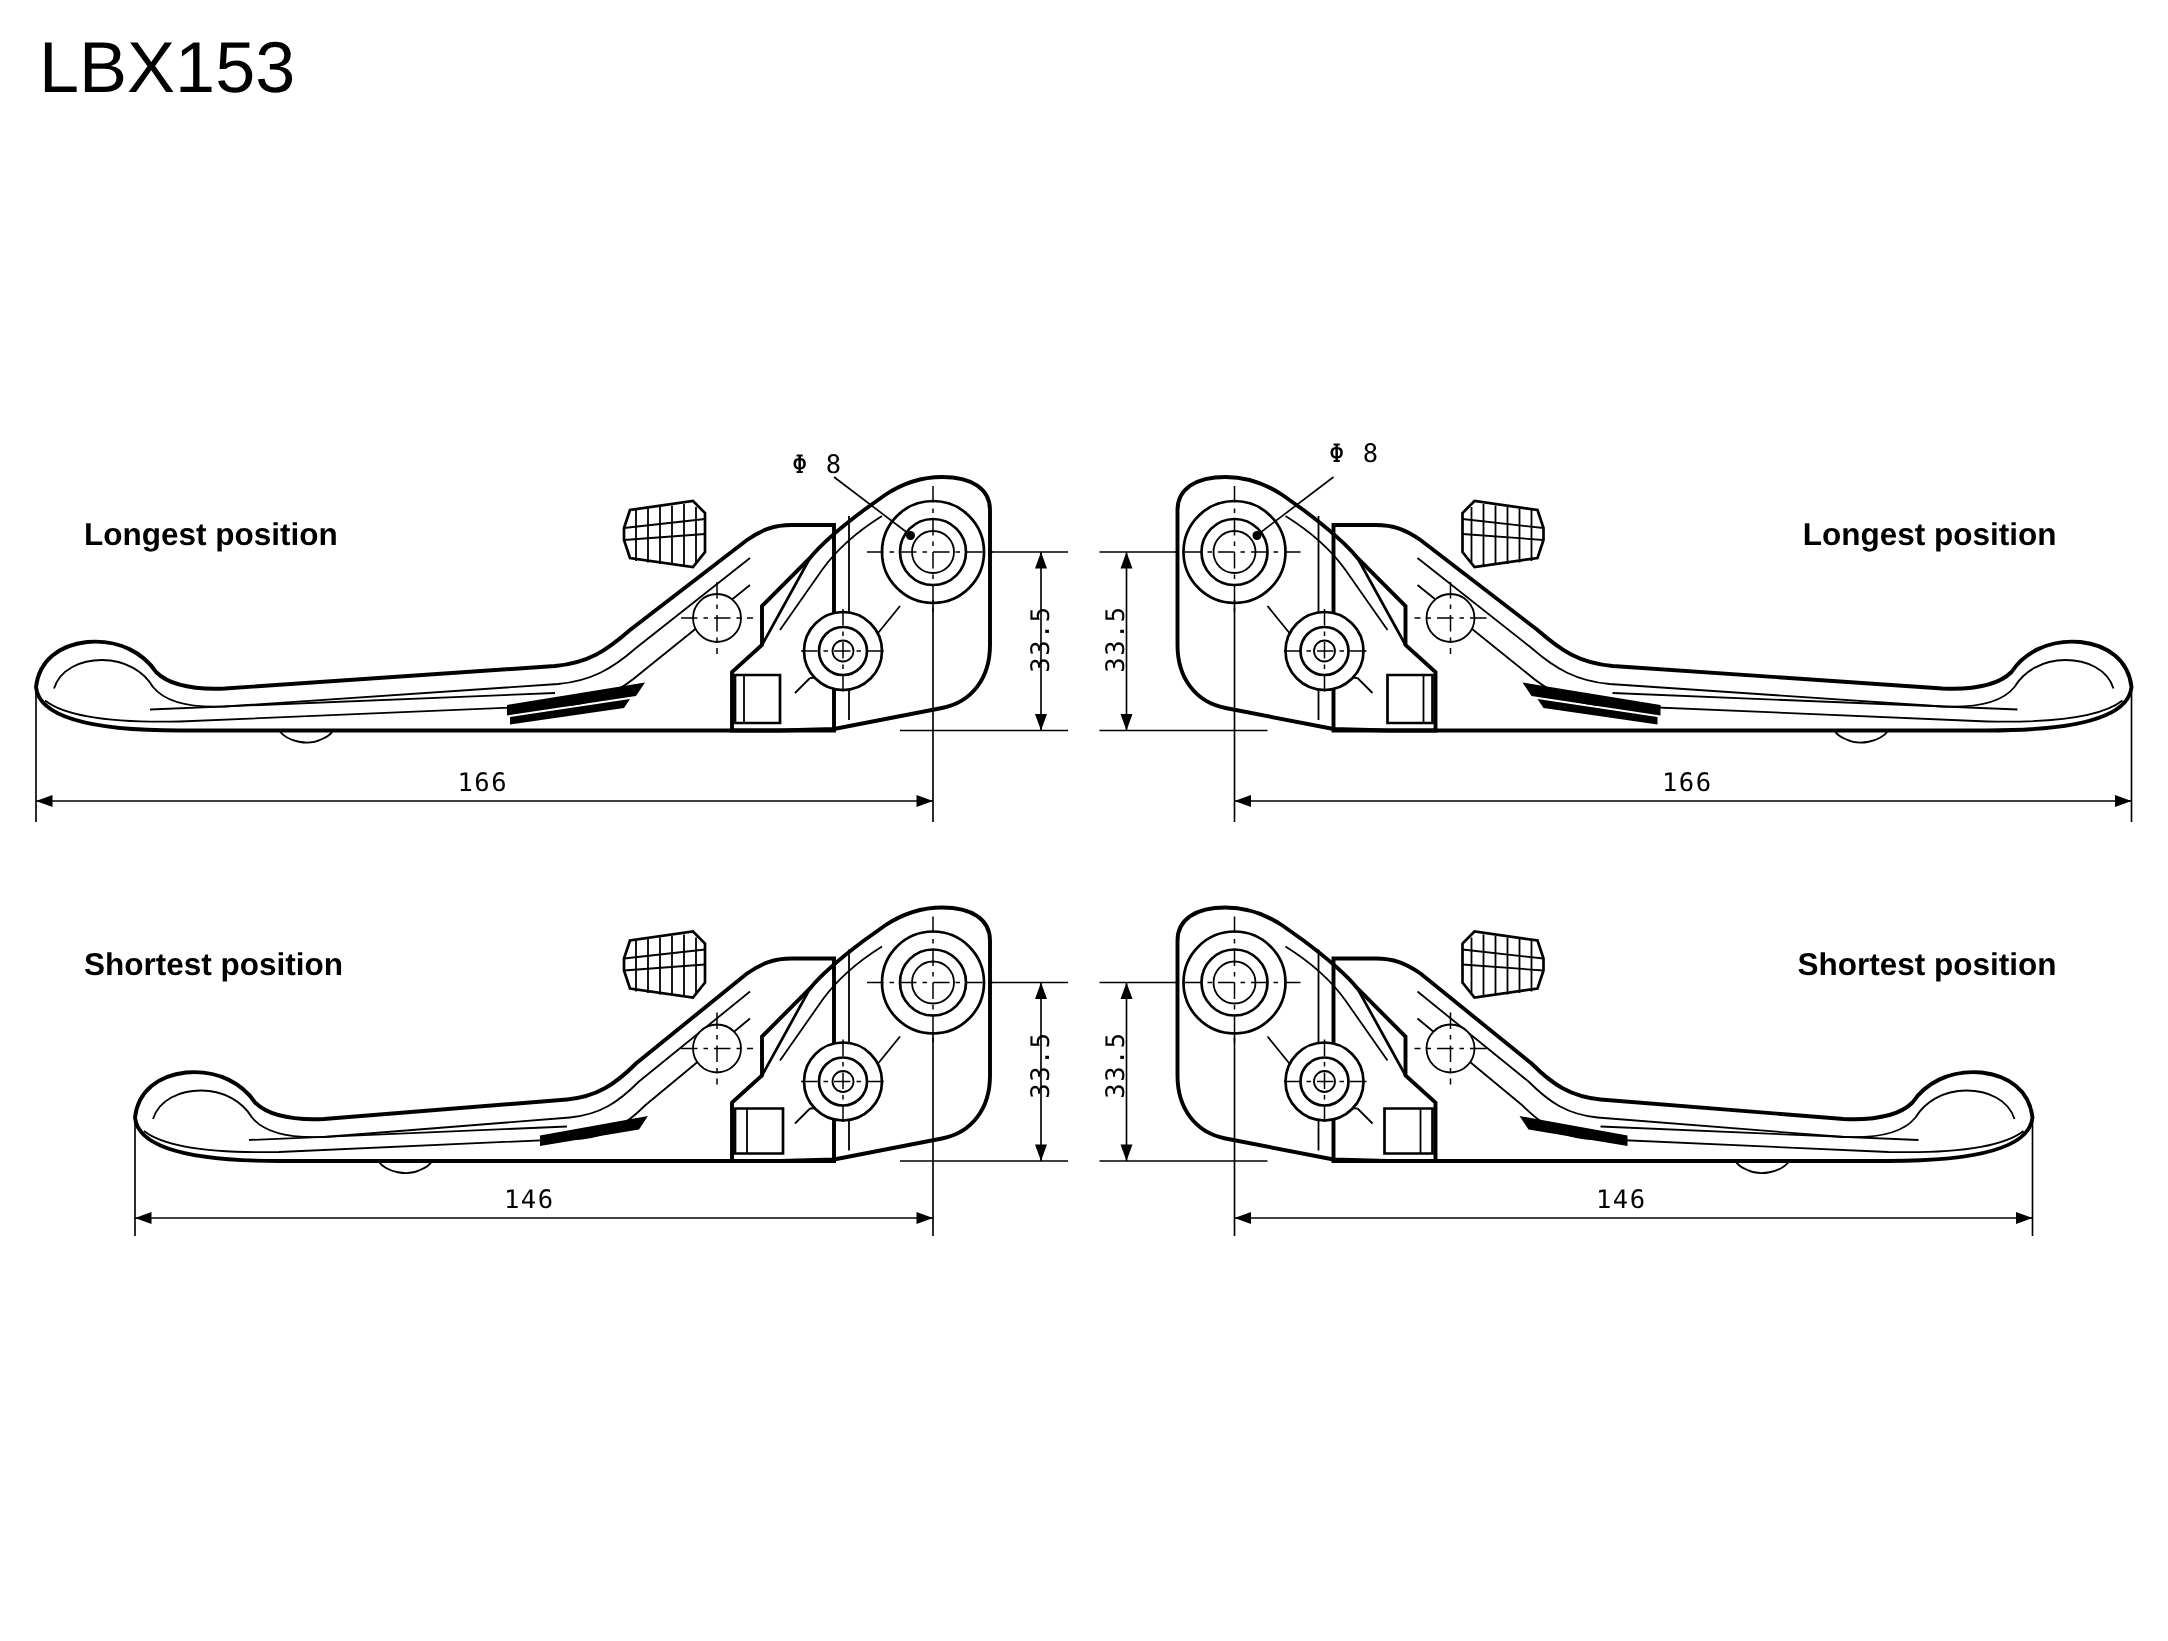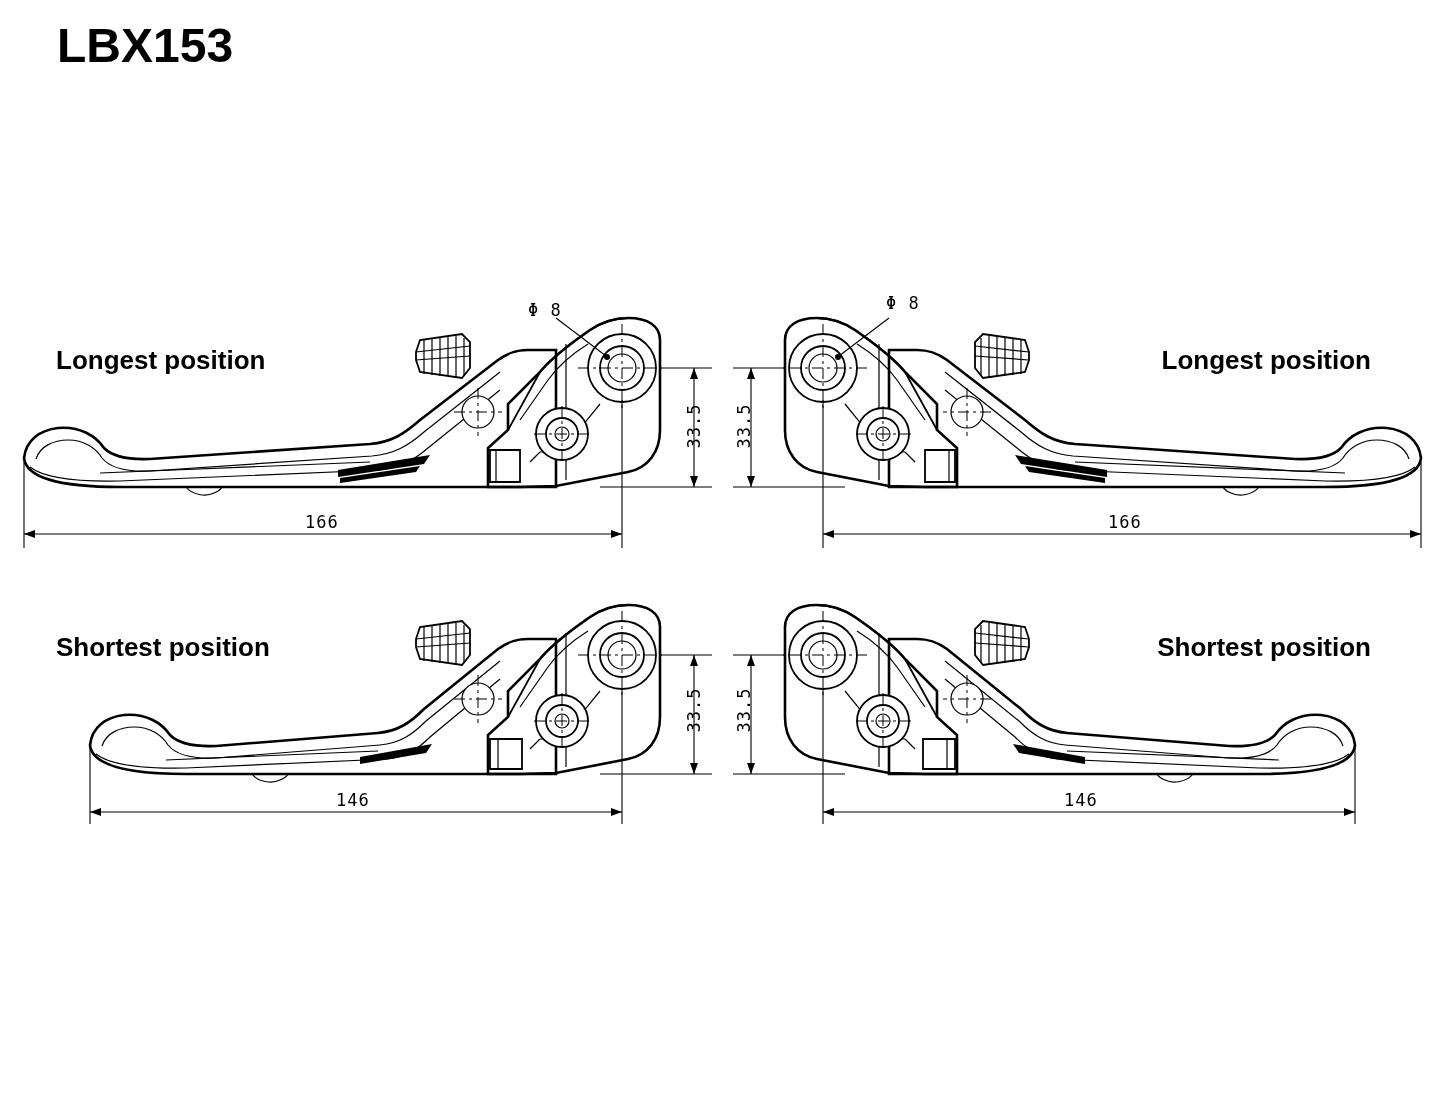--- a/index.html
+++ b/index.html
@@ -13,28 +13,27 @@
     font-family: "Liberation Sans", sans-serif;
     color: #000000;
     position: relative;
     overflow: hidden;
   }
   #page-title {
     position: absolute;
     left: 26px;
     top: 22px;
     font-size: 48px;
-    font-weight: bold;
+    font-weight: normal;
     letter-spacing: 0px;
     line-height: 1;
-    margin-left: 31px;
   }
   .label {
     position: absolute;
-    font-size: 26px;
+    font-size: 21px;
     font-weight: bold;
     white-space: nowrap;
   }
   .lbl-tl { left: 56px;  top: 345px; }
   .lbl-tr { right: 74px; top: 345px; }
   .lbl-bl { left: 56px;  top: 632px; }
   .lbl-br { right: 74px; top: 632px; }
 
   .dim {
     position: absolute;

